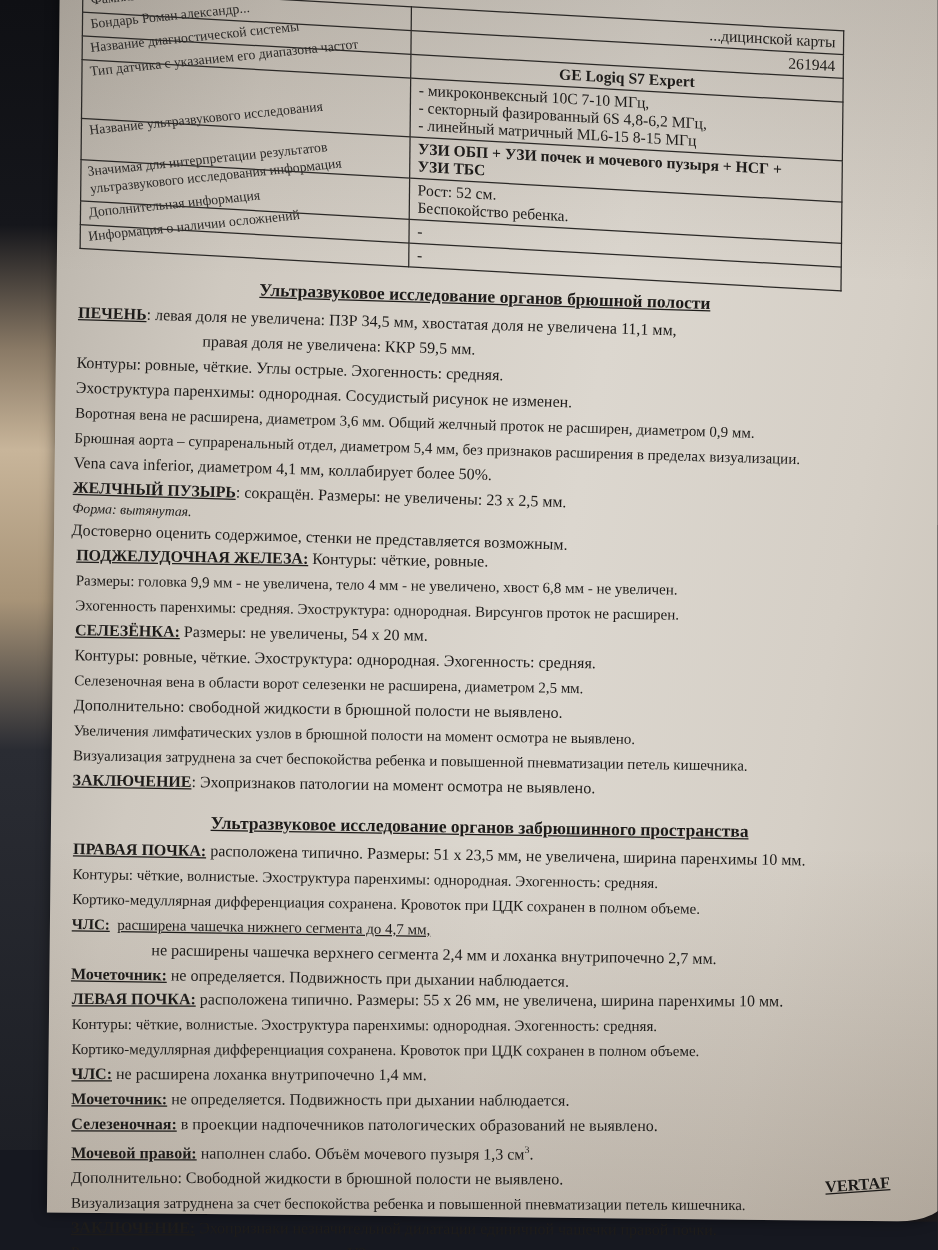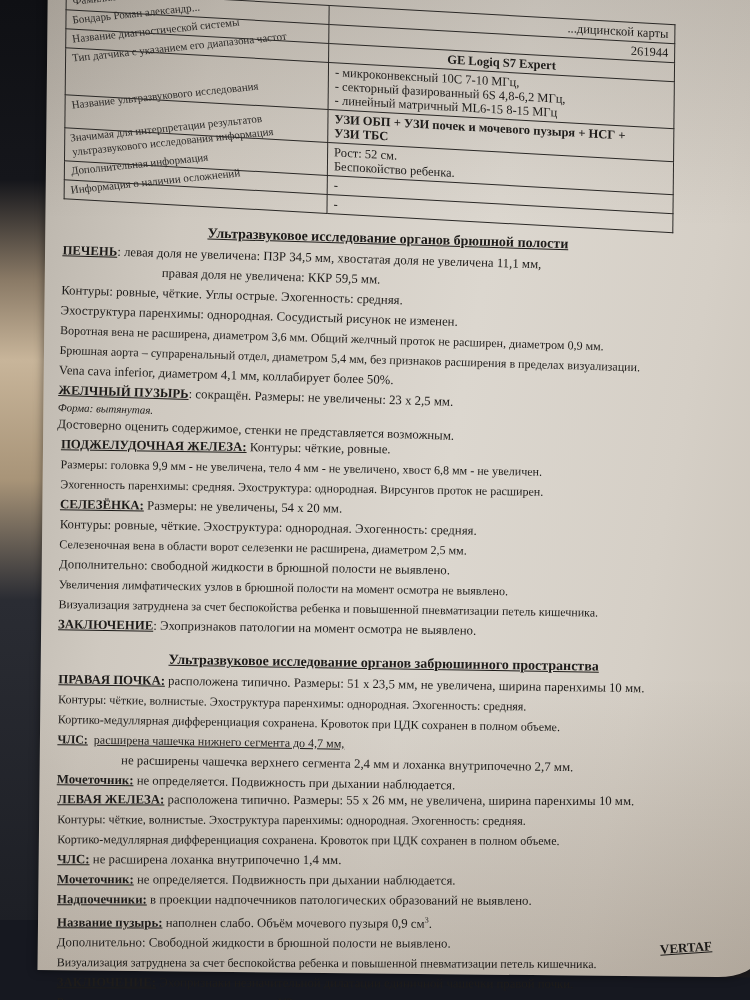--- a/index.html
+++ b/index.html
@@ -167,27 +167,27 @@
 
       <div class="line"><span class="head">ПРАВАЯ ПОЧКА:</span><span> расположена типично. Размеры: 51 х 23,5 мм, не увеличена, ширина паренхимы 10 мм.</span></div>
       <div class="line small">Контуры: чёткие, волнистые. Эхоструктура паренхимы: однородная. Эхогенность: средняя.</div>
       <div class="line small">Кортико-медуллярная дифференциация сохранена. Кровоток при ЦДК сохранен в полном объеме.</div>
       <div class="line small"><span class="head">ЧЛС:</span>&nbsp;&nbsp;<span style="text-decoration:underline;">расширена чашечка нижнего сегмента до 4,7 мм,</span></div>
       <div class="line indent2">не расширены чашечка верхнего сегмента 2,4 мм и лоханка внутрипочечно 2,7 мм.</div>
       <div class="line"><span class="head">Мочеточник:</span><span> не определяется. Подвижность при дыхании наблюдается.</span></div>
     </div>
 
     <div class="section curved3" style="margin-top:0;">
-      <div class="line"><span class="head">ЛЕВАЯ ЖЕЛЕЗА:</span><span> расположена типично. Размеры: 55 х 26 мм, не увеличена, ширина паренхимы 10 мм.</span></div>
+      <div class="line"><span class="head">ЛЕВАЯ ПОЧКА:</span><span> расположена типично. Размеры: 55 х 26 мм, не увеличена, ширина паренхимы 10 мм.</span></div>
       <div class="line small">Контуры: чёткие, волнистые. Эхоструктура паренхимы: однородная. Эхогенность: средняя.</div>
       <div class="line small">Кортико-медуллярная дифференциация сохранена. Кровоток при ЦДК сохранен в полном объеме.</div>
       <div class="line"><span class="head">ЧЛС:</span><span> не расширена лоханка внутрипочечно 1,4 мм.</span></div>
       <div class="line"><span class="head">Мочеточник:</span><span> не определяется. Подвижность при дыхании наблюдается.</span></div>
-      <div class="line"><span class="head">Надпочечники:</span><span> в проекции надпочечников патологических образований не выявлено.</span></div>
-      <div class="line"><span class="head">Название пузырь:</span><span> наполнен слабо. Объём мочевого пузыря 0,9 см</span><sup>3</sup><span>.</span></div>
+      <div class="line"><span class="head">Селезеночная:</span><span> в проекции надпочечников патологических образований не выявлено.</span></div>
+      <div class="line"><span class="head">Мочевой правой:</span><span> наполнен слабо. Объём мочевого пузыря 1,3 см</span><sup>3</sup><span>.</span></div>
       <div class="line">Дополнительно: Свободной жидкости в брюшной полости не выявлено.</div>
       <div class="line small">Визуализация затруднена за счет беспокойства ребенка и повышенной пневматизации петель кишечника.</div>
       <div class="line"><span class="head">ЗАКЛЮЧЕНИЕ:</span><span> Эхопризнаки незначительной дилатации единичной чашечки правой почки.</span></div>
       <div class="line">Рекомендовано: консультация педиатра, УЗ контроль в динамике.</div>
     </div>
   </div>
 </div>
 
 <div class="logo">VERTAF</div>
 

